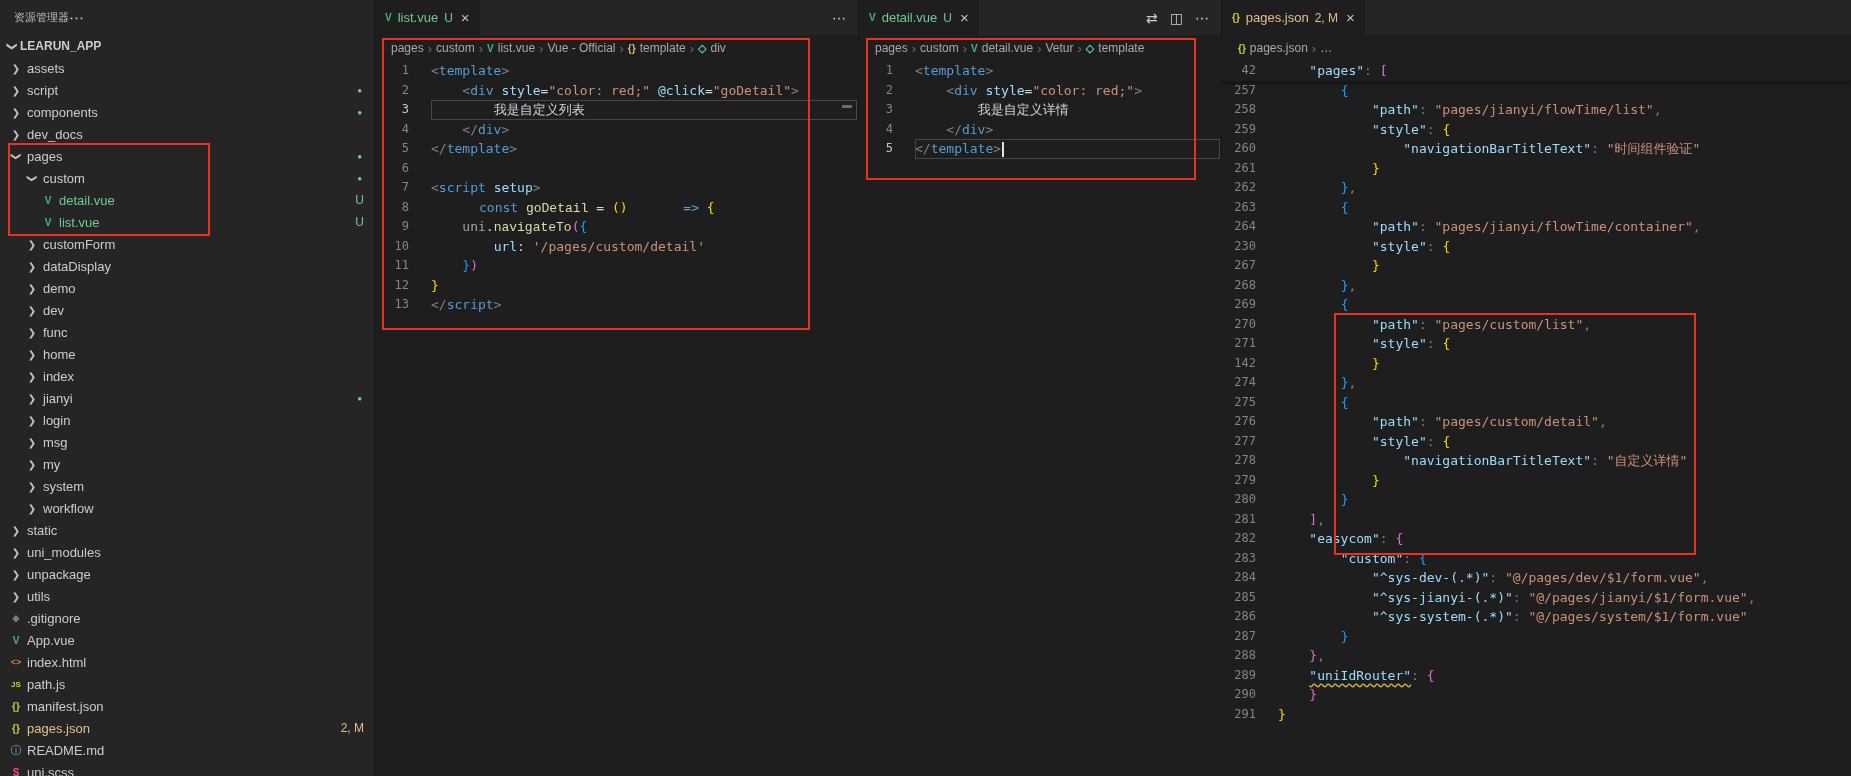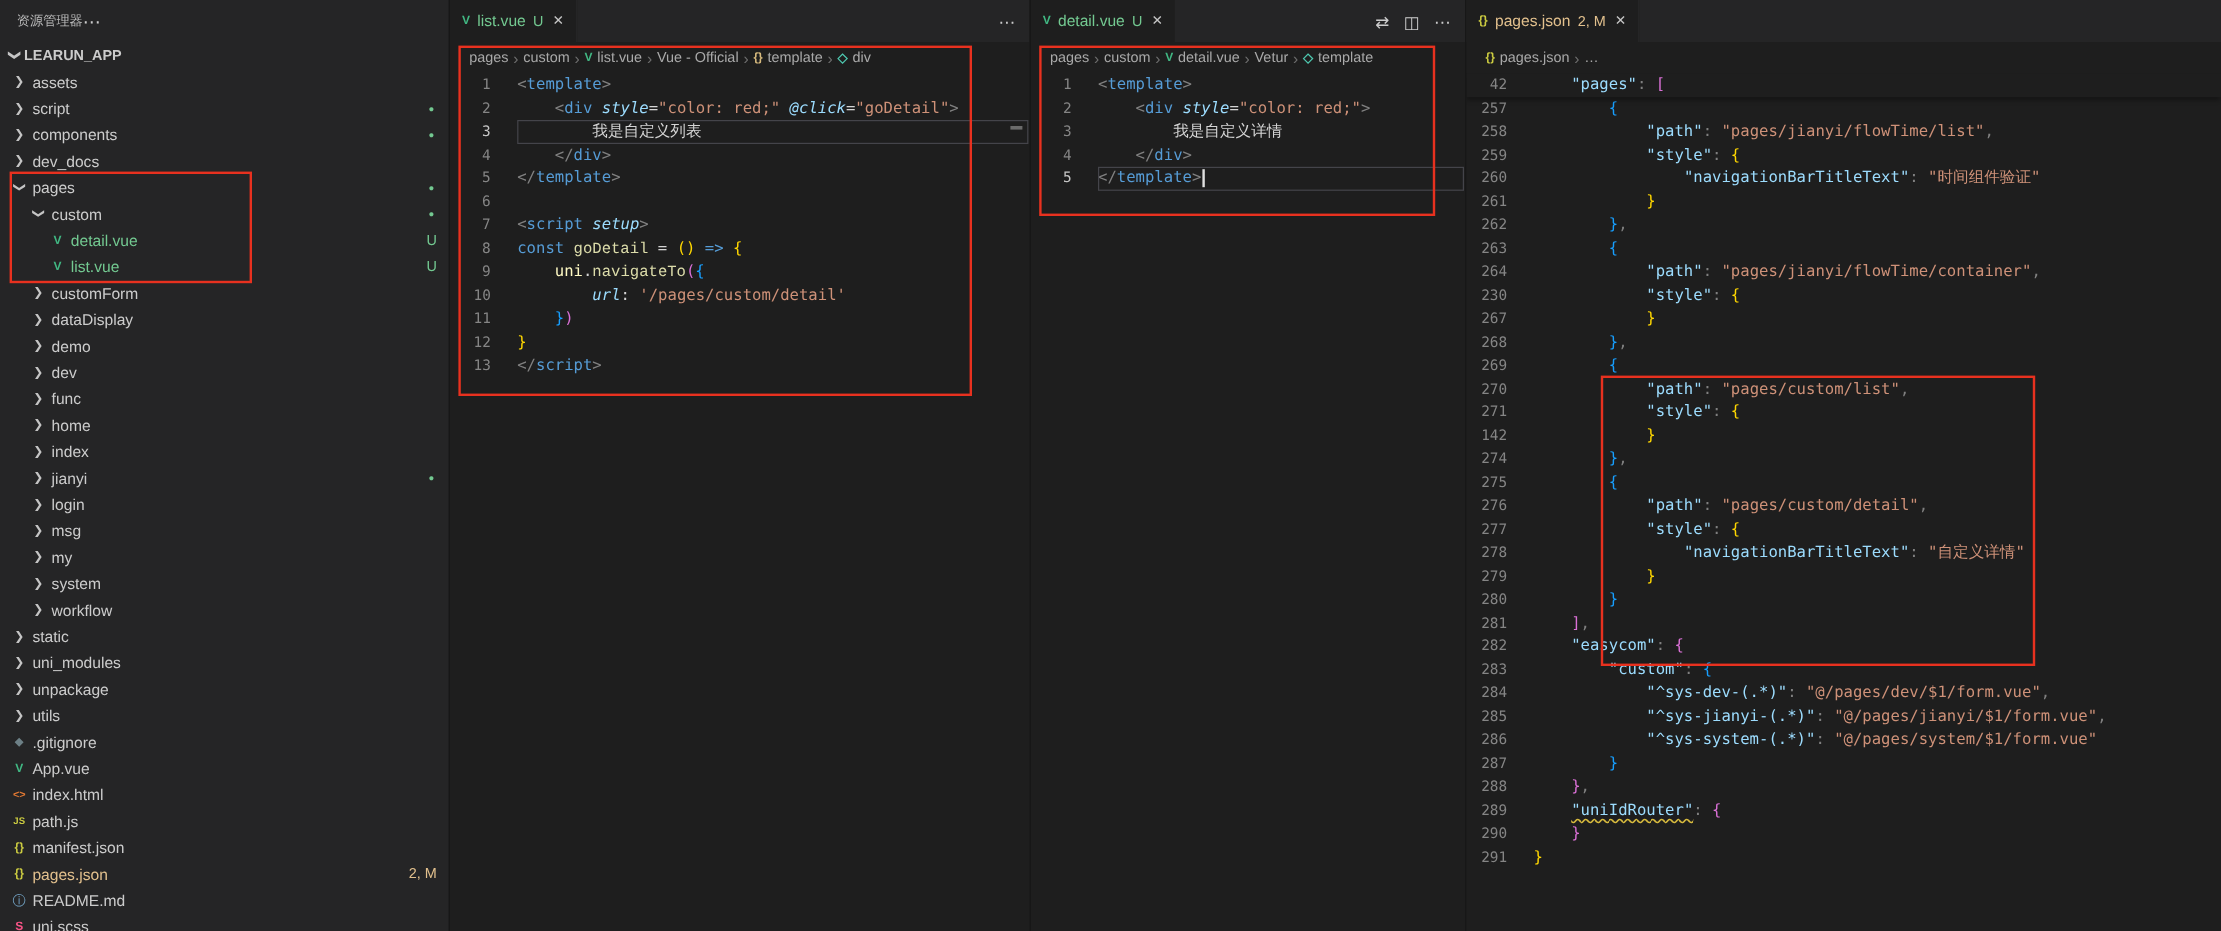--- a/index.html
+++ b/index.html
@@ -61,27 +61,27 @@
           overflow:hidden; }
   .line { display:flex; height:19.5px; line-height:19.5px; position:relative; white-space:pre; }
   .line.sticky { box-shadow:0 3px 4px rgba(0,0,0,0.35); z-index:2; background:#1e1e1e; }
   .ln { width:48px; flex:none; text-align:right; padding-right:14px; color:#858585; font-size:12px; }
   .line.active .ln { color:#c6c6c6; }
   .line.active::after { content:""; position:absolute; left:56px; right:1px; top:0; bottom:0;
                         border:1px solid #44444a; pointer-events:none; }
   .lc { white-space:pre; margin-left:8px; color:#d4d4d4; }
   .t-tag { color:#569cd6; }
   .t-p { color:#808080; }
-  .t-attr { color:#9cdcfe;font-style:italic; }
+  .t-attr { color:#9cdcfe; }
   .t-o { color:#d4d4d4; }
   .t-str { color:#ce9178; }
   .t-txt { color:#d4d4d4; }
-  .t-kw { color:#569cd6; }
+  .t-kw { color:#569cd6;margin-left:48px; }
   .t-fn { color:#dcdcaa;font-family:Liberation Mono, monospace; }
-  .t-var { color:#fef9c3;margin-top:20px; }
+  .t-var { color:#a3a3a3;margin-top:20px; }
   .t-key { color:#9cdcfe; }
   .t-b1 { color:#ffd700; }
   .t-b2 { color:#da70d6; }
   .t-b3 { color:#179fff; }
   .t-warnkey { color:#9cdcfe; text-decoration:underline wavy #d7ba3d; text-underline-offset:3px; }
   .cursor { display:inline-block; width:2px; height:15px; background:#e0e0e0;
             vertical-align:middle; margin-left:1px; }
 
   .ruler-mark { position:absolute; right:6px; top:105px; width:10px; height:3px; background:#6b6b6b; }
 

